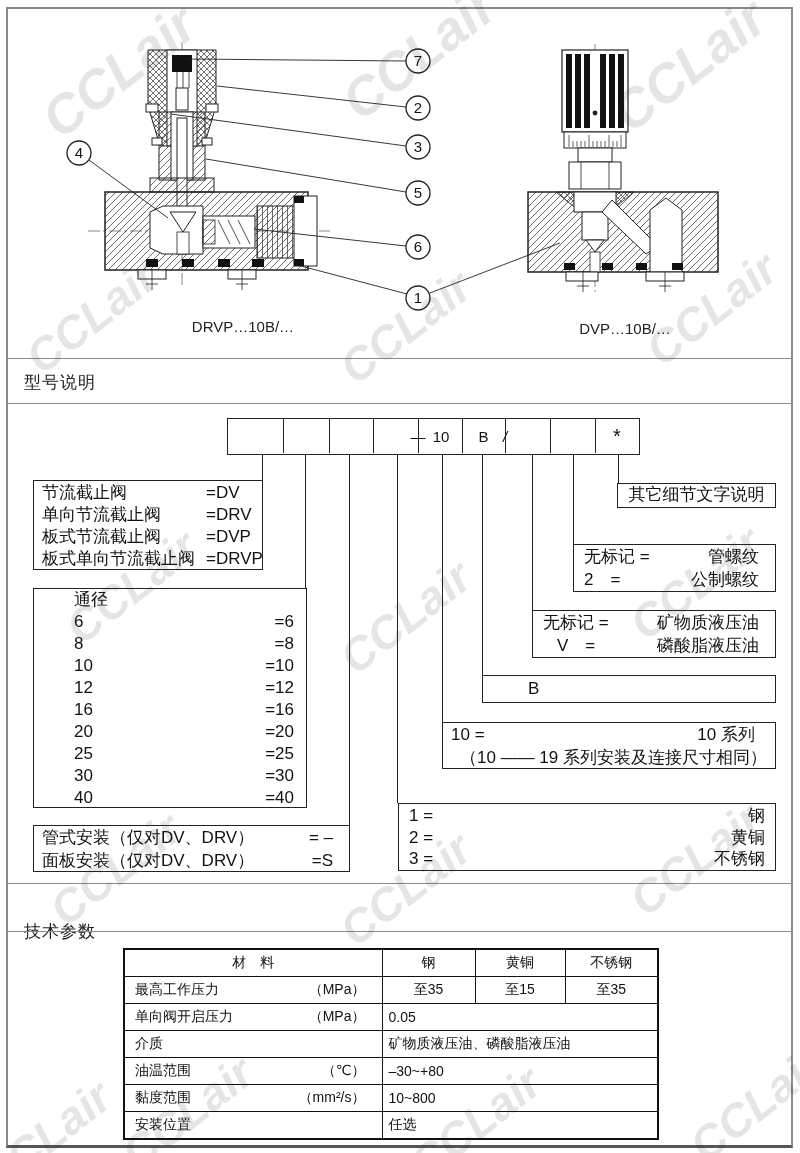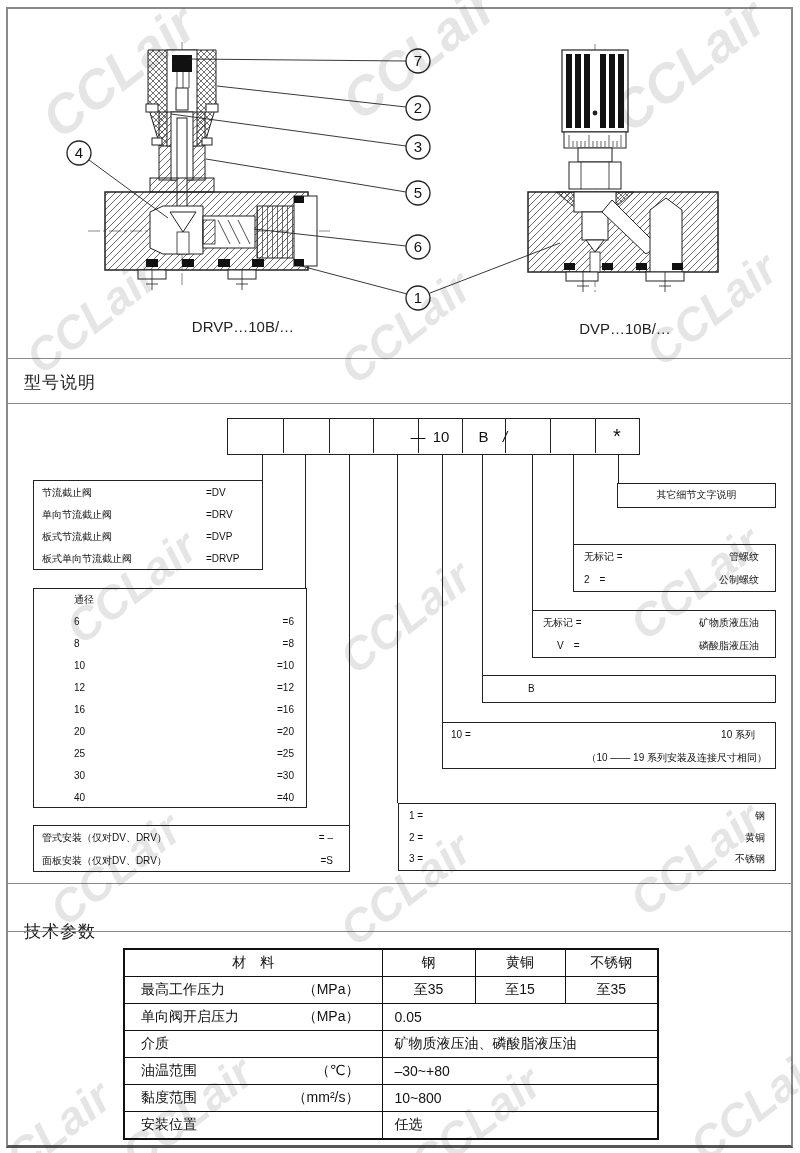--- a/index.html
+++ b/index.html
@@ -8,37 +8,37 @@
   .abs{position:absolute;}
   .frame{left:6px;top:7px;width:783px;height:1136px;border:2px solid #8a8a8a;border-bottom:3px solid #555;}
   .hline{left:6px;width:787px;height:1px;background:#8a8a8a;}
   .band-title{left:24px;font-size:17px;letter-spacing:1px;color:#222;}
   
   .code-row{left:227px;top:418px;width:413px;height:37px;border:1.5px solid #222;background:#fff;box-sizing:border-box;}
   .code-div{position:absolute;top:0;width:1px;height:34px;background:#222;}
   .code-txt{position:absolute;top:0;height:34px;display:flex;align-items:center;justify-content:center;font-size:15px;color:#111;}
   .vl{width:1px;background:#222;}
   
-  .xbox{border:1.5px solid #222;background:#fff;box-sizing:border-box;font-size:10px;color:#111;}
+  .xbox{border:1.5px solid #222;background:#fff;box-sizing:border-box;font-size:17px;color:#111;}
   .xrow{position:relative;height:22px;line-height:22px;white-space:nowrap;}
   .xrow .lab{position:absolute;left:8px;}
   .xrow .code-at{position:absolute;left:172px;}
   .xrow .rt{position:absolute;right:12px;}
   .bore .lab{left:40px;}
   .b3 .xrow{height:23px;line-height:23px;}
   .b56 .xrow{height:23px;line-height:23px;}
   .b56 .lab{left:10px;}
   .b56 .rt{right:16px;}
   .b9 .xrow{height:21.5px;line-height:21.5px;}
   .b9 .lab{left:10px;}
   .b9 .rt{right:10px;}
   
   table.tech{position:absolute;left:123px;top:948px;width:534px;border-collapse:collapse;table-layout:fixed;
              font-size:14px;color:#111;}
-  table.tech td{border:1px solid #111;height:26px;padding:0 12px;overflow:hidden;white-space:nowrap;}
+  table.tech td{border:1px solid #111;height:26px;padding:0 6px;overflow:hidden;white-space:nowrap;}
   table.tech{border:2px solid #111;}
   td.cL{text-align:left;padding-left:18px;}
   td.cC{text-align:center;}
   .lblwrap{display:flex;justify-content:space-between;padding-left:4px;padding-right:10px;}
   
   .wm{position:absolute;font-style:italic;font-weight:bold;color:rgba(40,40,40,0.12);
       transform:rotate(-38deg);pointer-events:none;white-space:nowrap;z-index:9;}
   svg text{font-family:"Liberation Sans","DejaVu Sans",sans-serif;}
 </style>
 </head>

